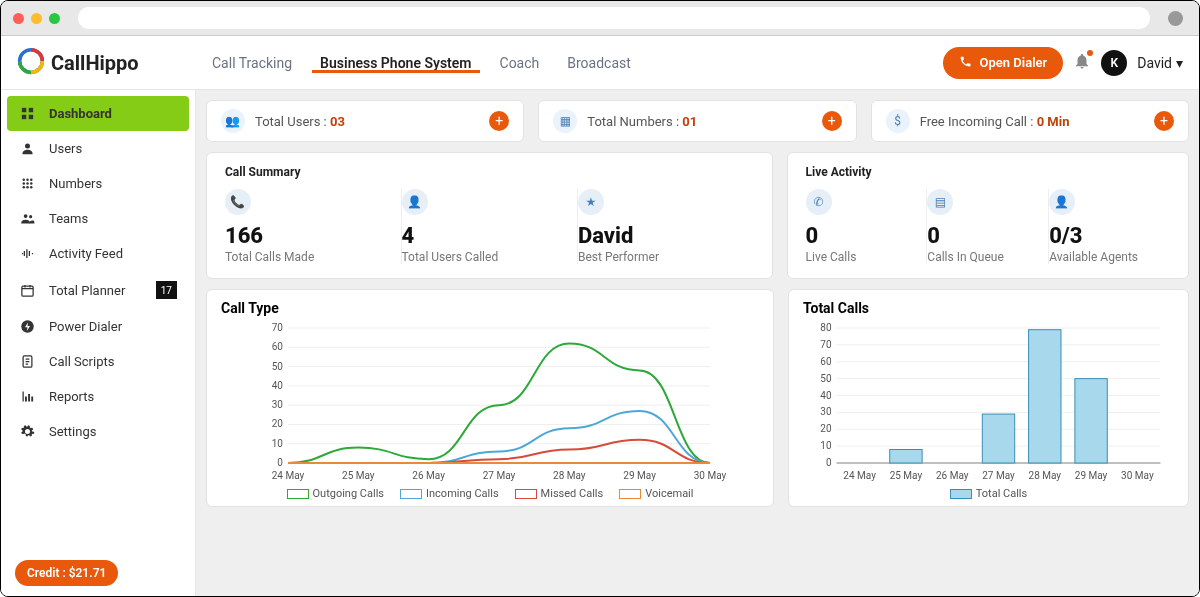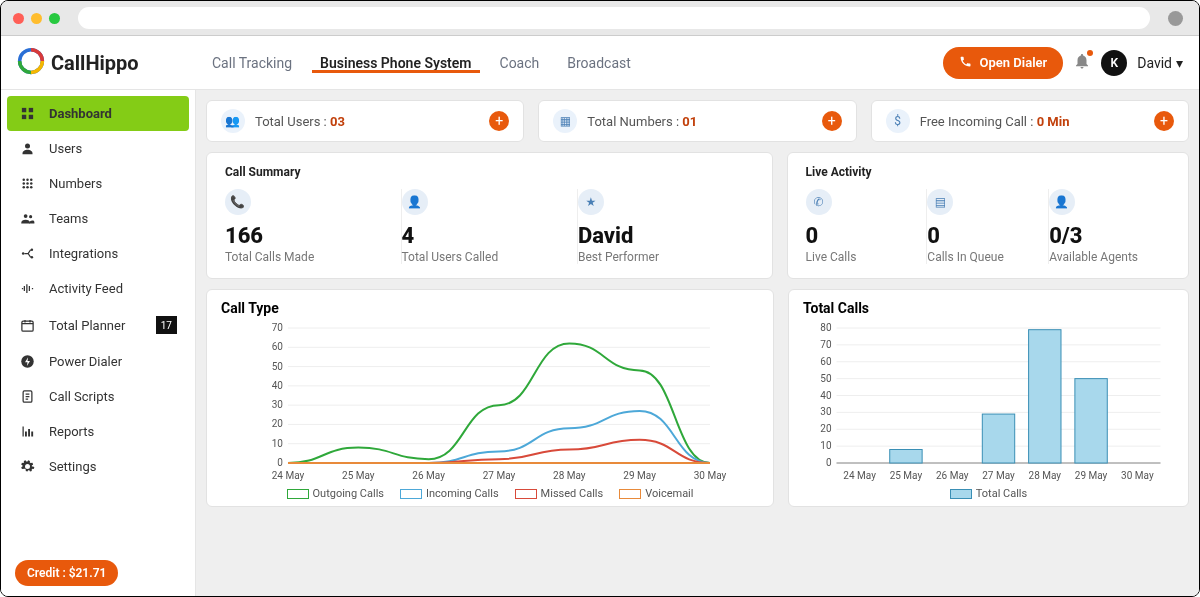--- a/index.html
+++ b/index.html
@@ -171,31 +171,20 @@
       <div class="side-item">
         <span class="side-icon">
           <svg width="15" height="15" viewBox="0 0 24 24" fill="currentColor">
             <circle cx="9" cy="8" r="3"></circle>
             <circle cx="17" cy="9" r="2.5"></circle>
             <path d="M2 19c0-3 3-5 7-5s7 2 7 5v1H2z"></path>
             <path d="M15 19c0-2 1.5-4 5-4 2 0 3 1 3 3v2h-8z"></path>
           </svg>
         </span>
         <span>Teams</span>
-      </div>
-      <div class="side-item">
-        <span class="side-icon">
-          <svg width="15" height="15" viewBox="0 0 24 24" fill="currentColor">
-            <circle cx="5" cy="12" r="2"></circle>
-            <circle cx="19" cy="6" r="2"></circle>
-            <circle cx="19" cy="18" r="2"></circle>
-            <path d="M7 12h6l4-6M7 12h6l4 6" stroke="currentColor" stroke-width="2" fill="none"></path>
-          </svg>
-        </span>
-        <span>Integrations</span>
       </div>
       <div class="side-item">
         <span class="side-icon">
           <svg width="15" height="15" viewBox="0 0 24 24" fill="none" stroke="currentColor" stroke-width="2">
             <path d="M3 12h2M7 8v8M11 5v14M15 8v8M19 12h2"></path>
           </svg>
         </span>
         <span>Activity Feed</span>
       </div>
       <div class="side-item">

